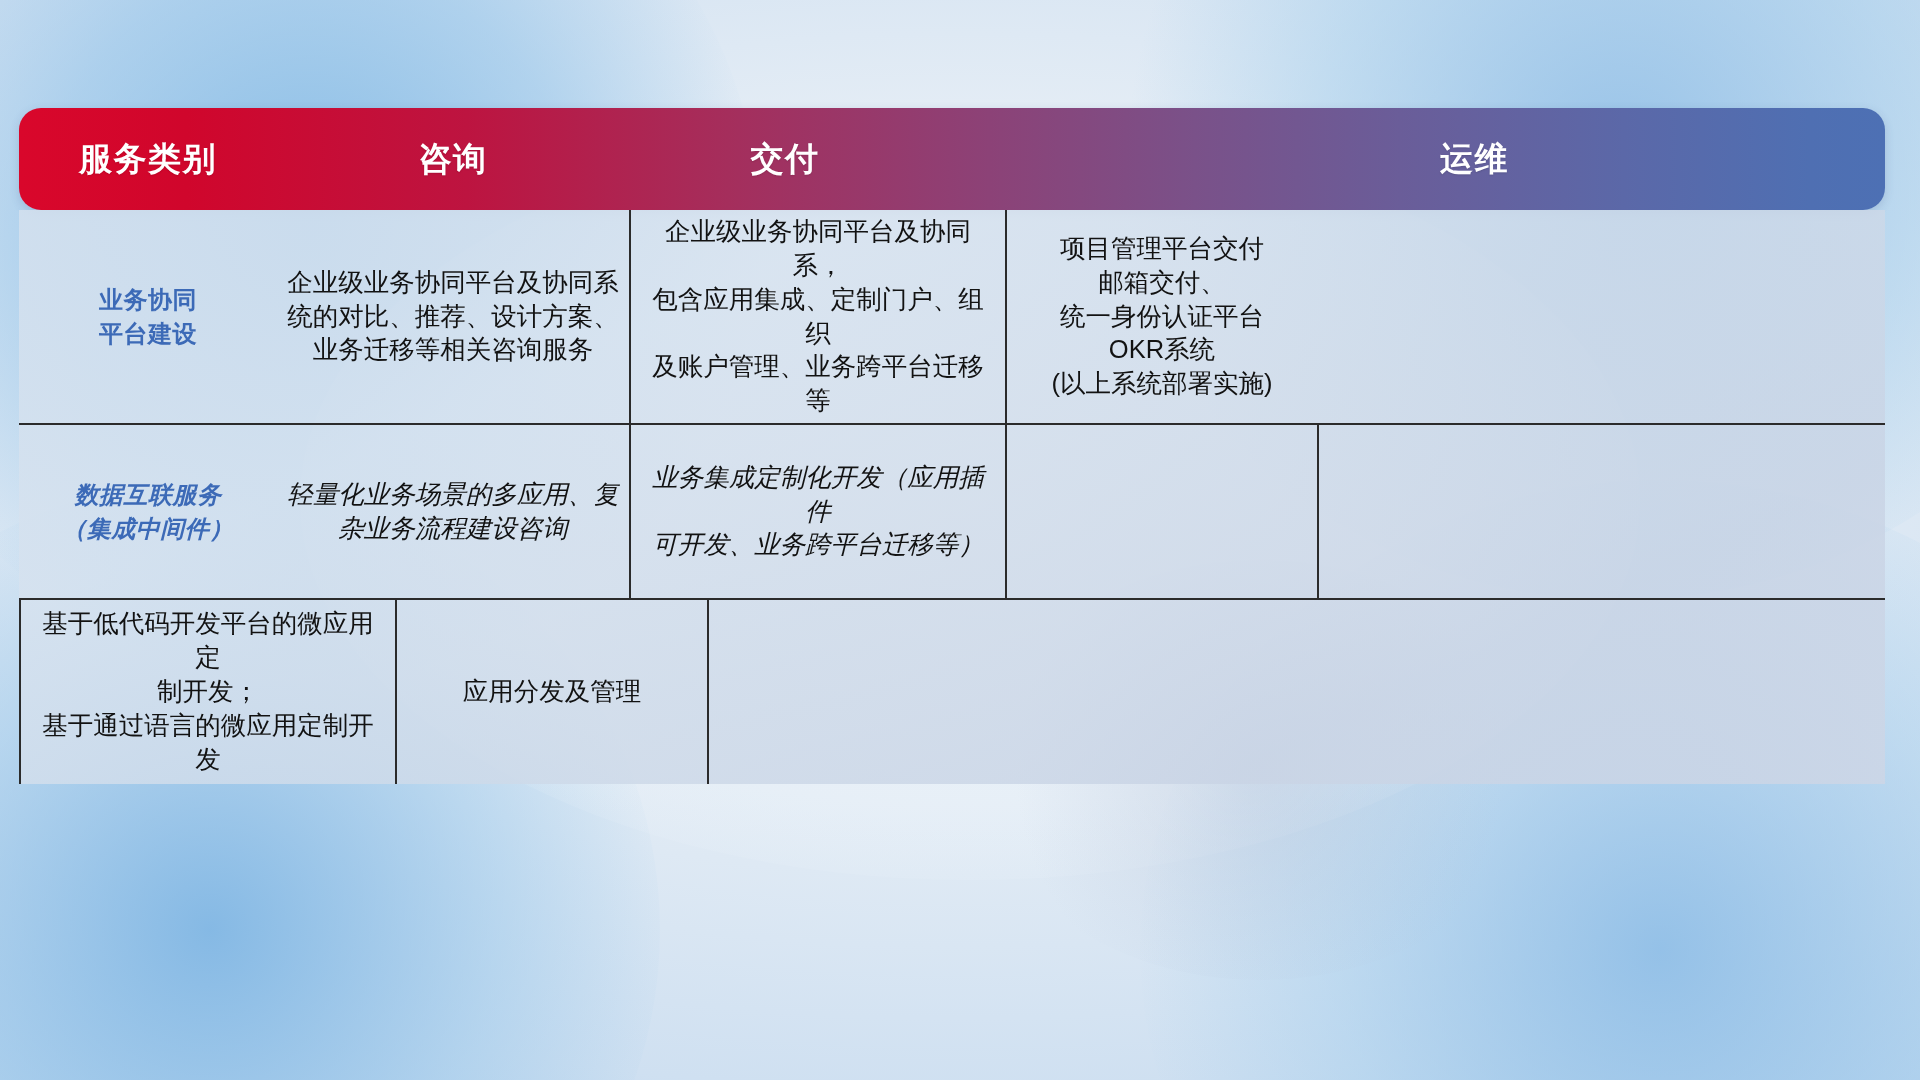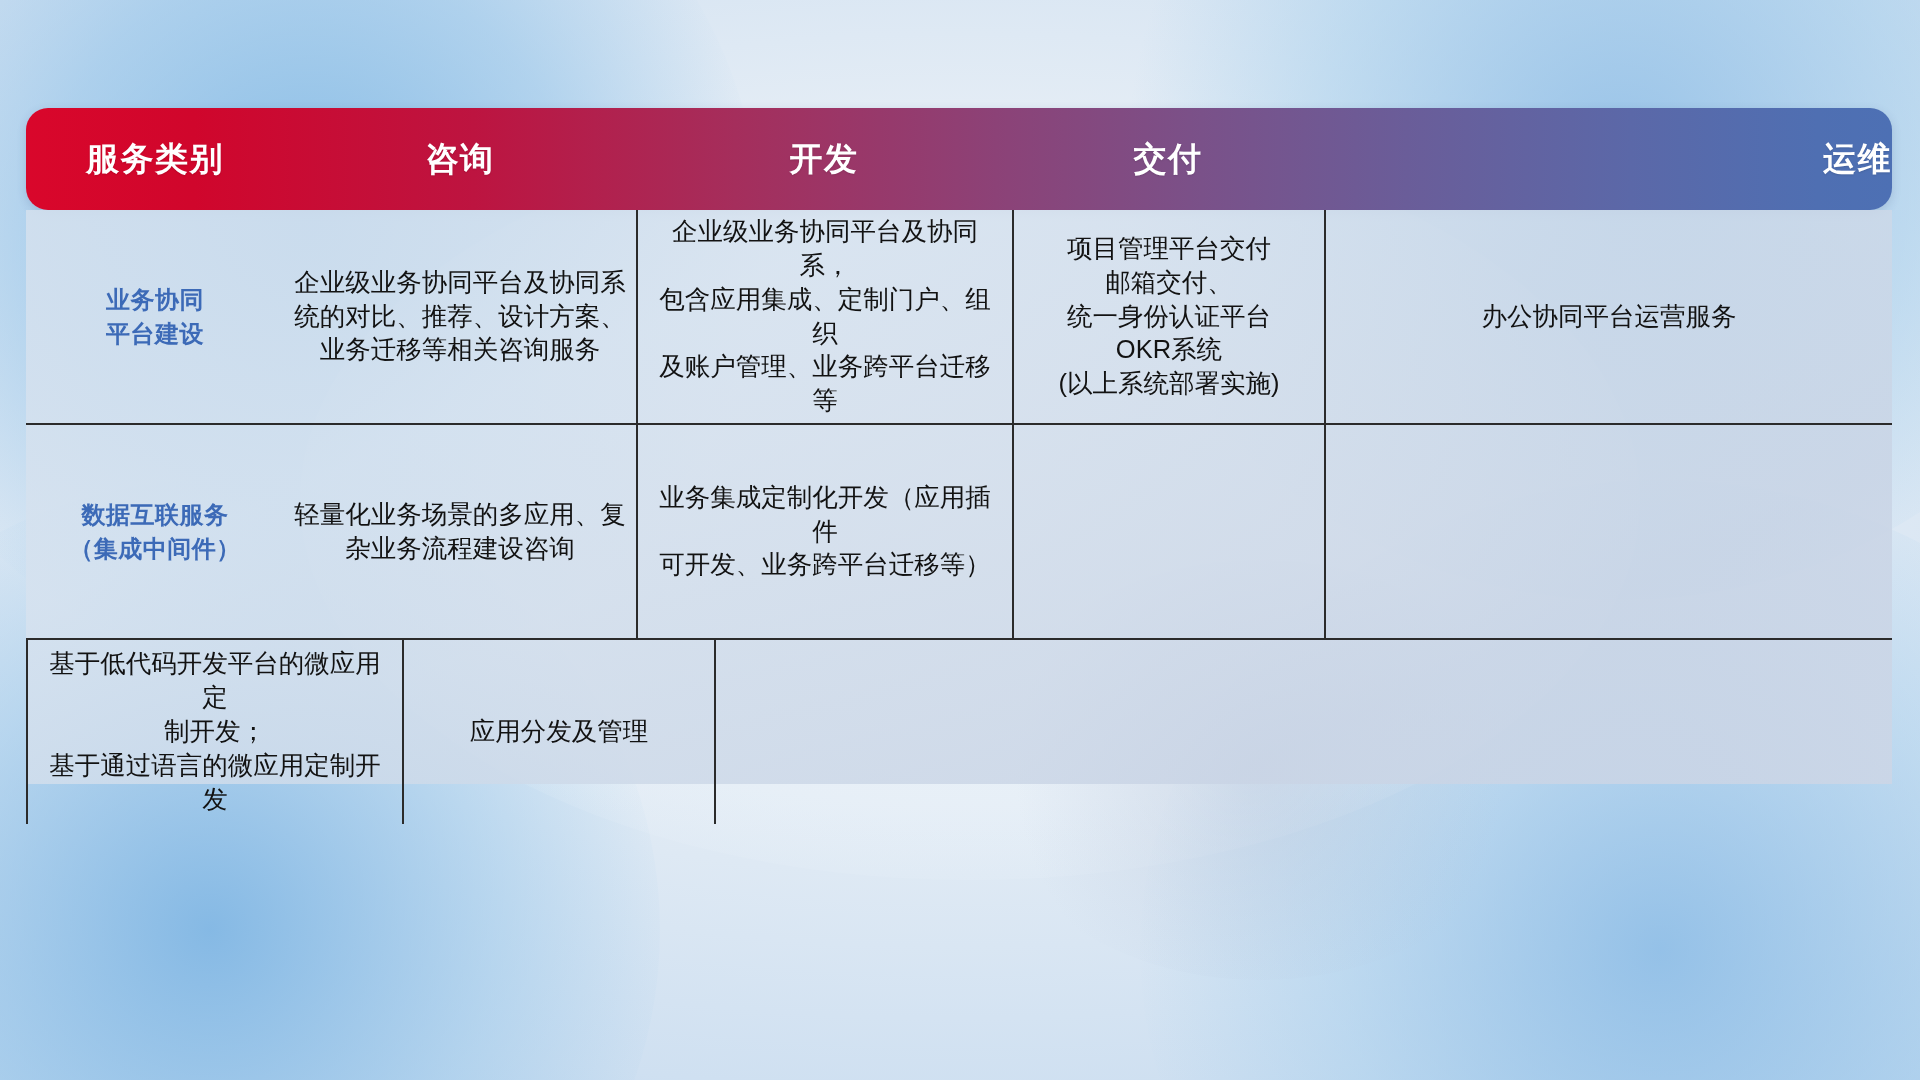--- a/index.html
+++ b/index.html
@@ -36,21 +36,21 @@
     position:absolute;left:300px;top:120px;width:1340px;height:760px;border-radius:50%;
     background:radial-gradient(ellipse at 50% 50%, rgba(250,252,254,.85) 0%, rgba(238,245,251,.45) 50%, rgba(230,240,250,0) 78%);
   }
   .bg-soft1{
     position:absolute;left:980px;top:560px;width:560px;height:420px;border-radius:50%;
     background:radial-gradient(circle at 50% 50%, rgba(176,190,214,.40) 0%, rgba(190,205,226,0) 70%);
   }
 
   
   #table-root{
-    position:absolute;left:26px;top:108px;width:1866px;height:676px;z-index:2;
+    position:absolute;left:19px;top:108px;width:1866px;height:676px;z-index:2;
   }
 
   
   .thead{
     position:absolute;left:0;top:0;width:1866px;height:102px;
     border-radius:22px;
     background:linear-gradient(90deg,
         #d9072b 0%,
         #d0062c 9%,
         #bd1440 24%,
@@ -82,21 +82,21 @@
     position:absolute;left:0;top:102px;width:1866px;height:574px;
     background:linear-gradient(155deg,
        rgba(211,224,238,.88) 0%,
        rgba(214,226,239,.86) 28%,
        rgba(206,218,233,.84) 55%,
        rgba(201,212,229,.84) 78%,
        rgba(205,214,230,.86) 100%);
   }
   .row{display:flex;width:100%;position:relative;}
   .row.r1{height:213px;}
-  .row.r2{height:215px;}
+  .row.r2{height:175px;font-style:italic;}
   .row.r3{height:186px;}
   .row + .row{border-top:2px solid #2b2b2b;}
 
   .cell{
     display:flex;align-items:center;justify-content:center;
     text-align:center;
     color:#121212;
     font-size:25.5px;
     line-height:1.33;
     padding:4px 10px;
@@ -127,21 +127,20 @@
   <div class="bg-br"></div>
   <div class="bg-center"></div>
   <div class="bg-soft1"></div>
 </div>
 
 <div id="table-root">
 
   <div class="thead">
     <div class="th c0">服务类别</div>
     <div class="th c1">咨询</div>
-    <div class="th c2">开发</div>
     <div class="th c3">交付</div>
     <div class="th c4">运维</div>
   </div>
 
   <div class="tbody">
 
     <div class="row r1">
       <div class="cell c0">
         <span class="catlabel txt">业务协同
 平台建设</span>
@@ -156,23 +155,20 @@
 包含应用集成、定制门户、组织
 及账户管理、业务跨平台迁移等</span>
       </div>
       <div class="cell c3">
         <span class="txt">项目管理平台交付
 邮箱交付、
 统一身份认证平台
 OKR系统
 (以上系统部署实施)</span>
       </div>
-      <div class="cell c4">
-        <span class="txt">办公协同平台运营服务</span>
-      </div>
     </div>
 
     <div class="row r2">
       <div class="cell c0">
         <span class="catlabel txt">数据互联服务
 （集成中间件）</span>
       </div>
       <div class="cell c1">
         <span class="txt">轻量化业务场景的多应用、复
 杂业务流程建设咨询</span>

